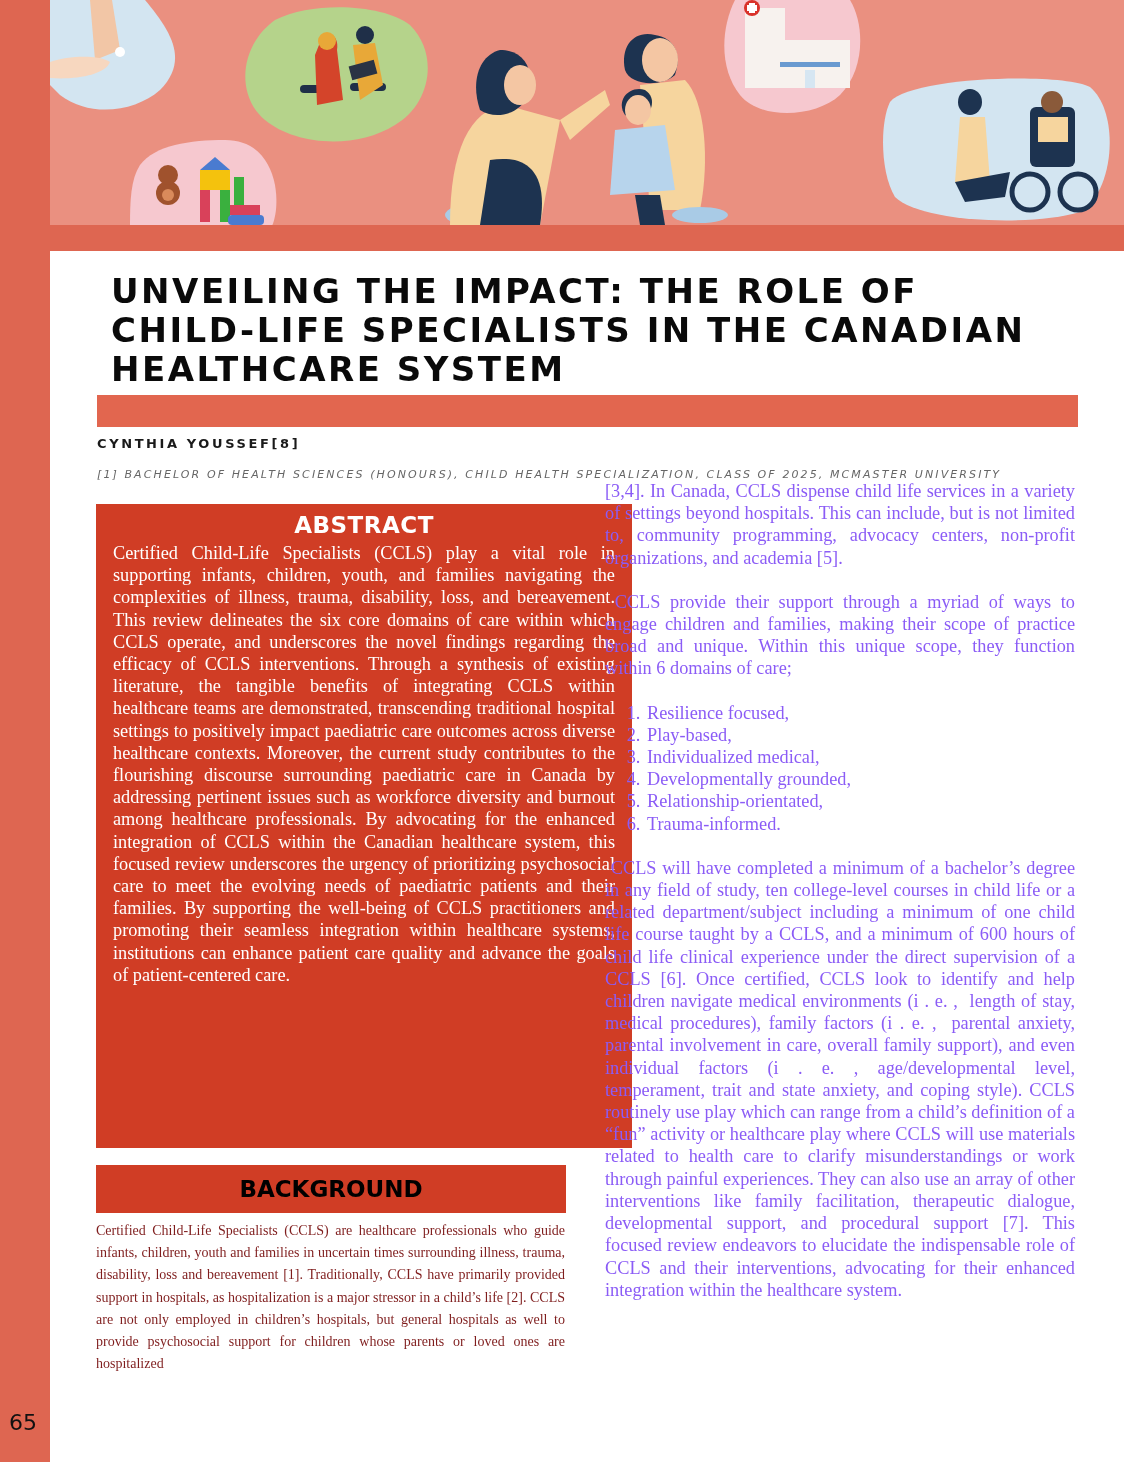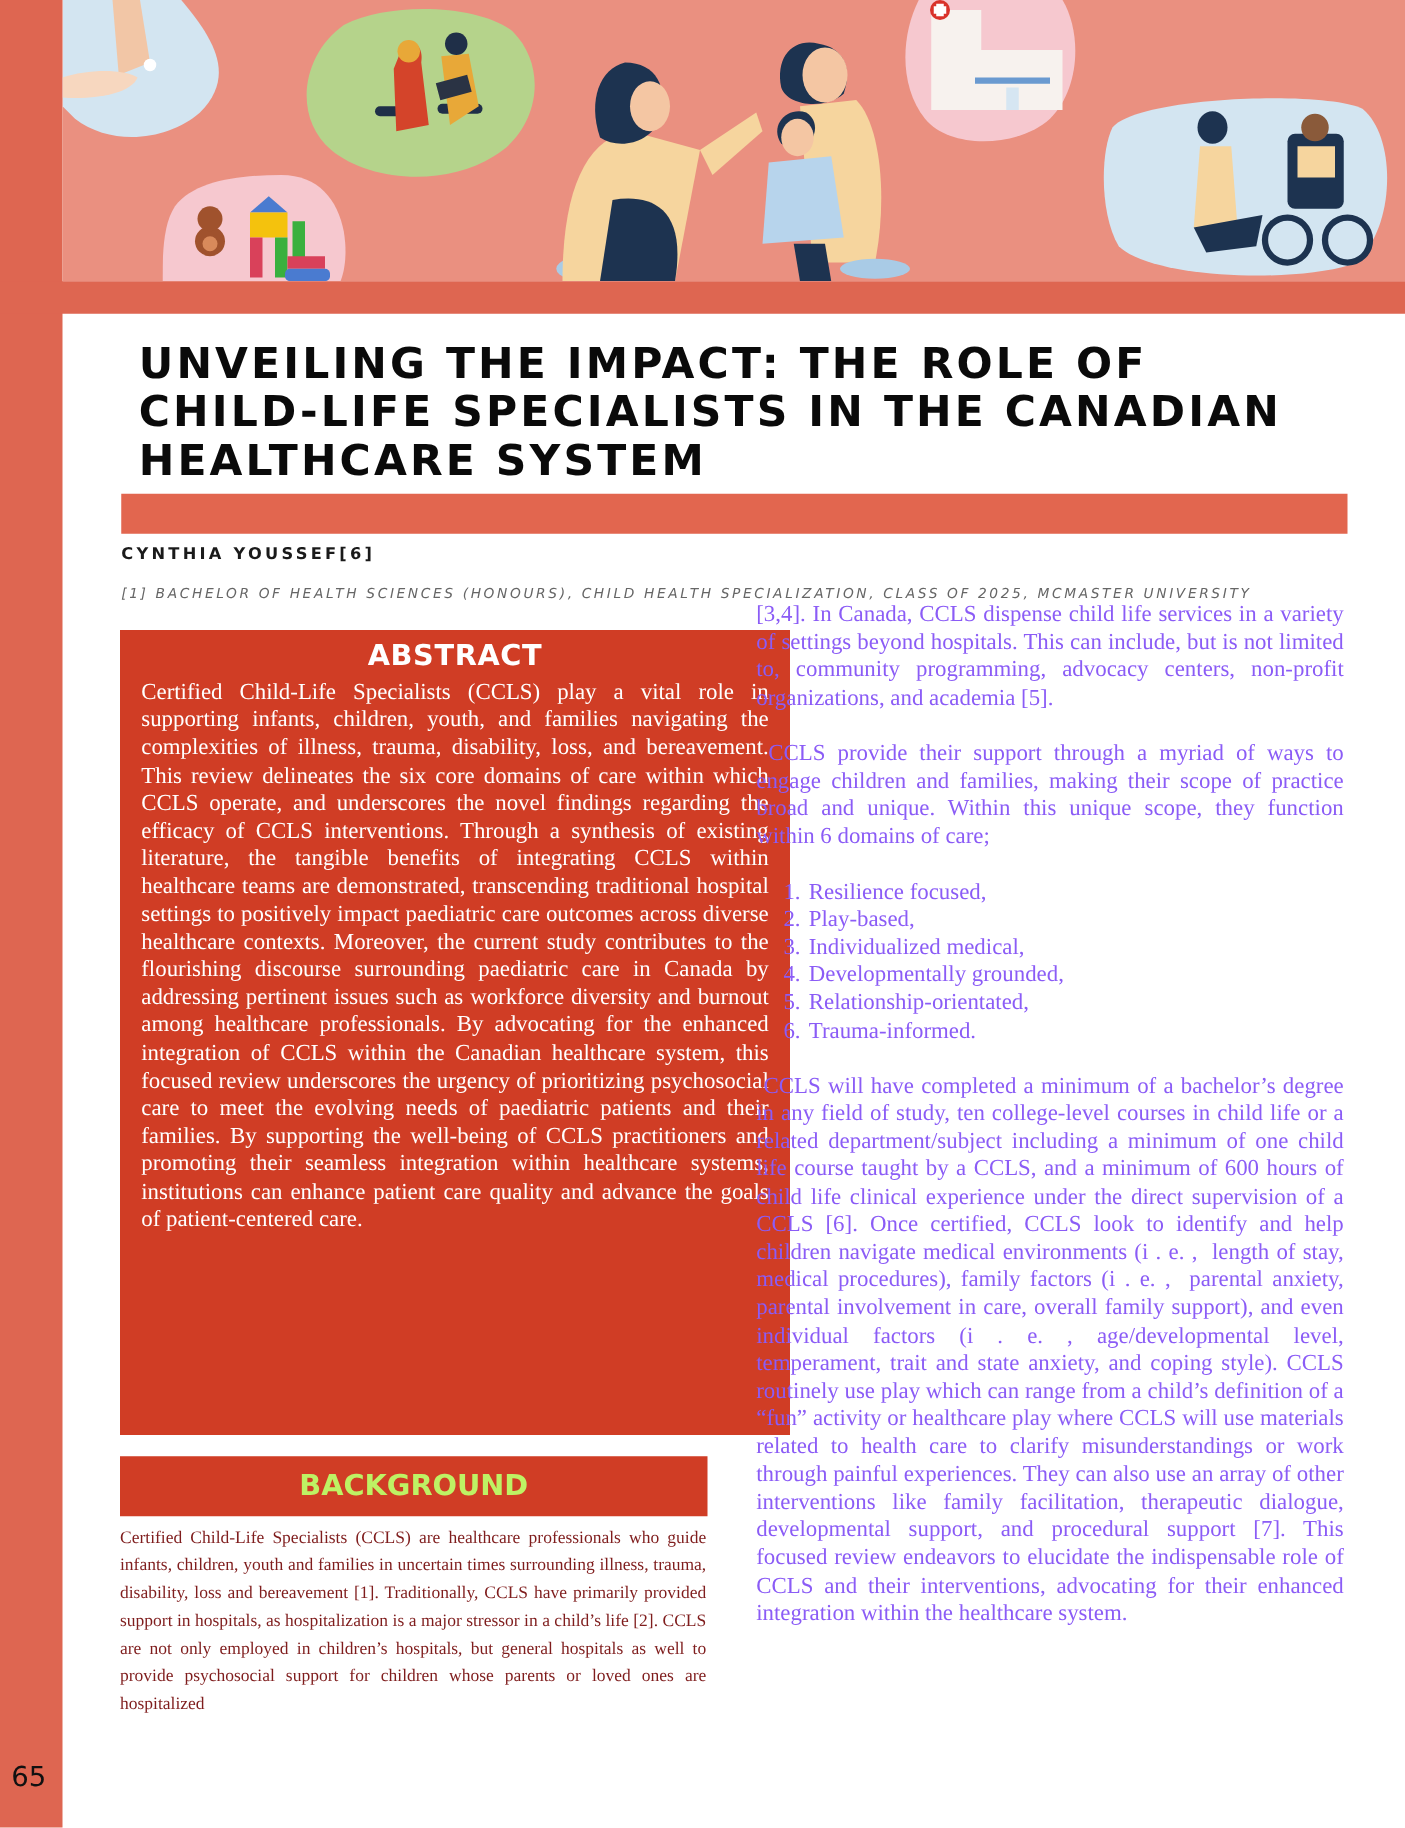--- a/index.html
+++ b/index.html
@@ -8,21 +8,21 @@
   .banner { position:absolute; left:50px; top:0; width:1074px; height:225px; background:#ea9080; overflow:hidden; }
   .banner-strip { position:absolute; left:0; top:225px; width:1124px; height:26px; background:#de6651; }
   .page-num { position:absolute; left:0; top:1410px; width:46px; text-align:center; font-family:"DejaVu Sans", sans-serif; font-size:22px; color:#111; }
   .title { position:absolute; left:111px; top:272px; width:960px; font-family:"DejaVu Sans", sans-serif; font-weight:bold; font-size:34px; line-height:39px; letter-spacing:2.5px; color:#0a0a0a; margin:0; text-transform:uppercase; }
   .title-rule { position:absolute; left:97px; top:395px; width:981px; height:32px; background:#e2664f; }
   .author { position:absolute; left:97px; top:436px; font-family:"DejaVu Sans", sans-serif; font-weight:bold; font-size:13px; letter-spacing:2.6px; color:#1a1a1a; }
   .affil { position:absolute; left:97px; top:468px; font-family:"DejaVu Sans", sans-serif; font-style:italic; font-size:11px; letter-spacing:2.1px; color:#666; white-space:nowrap; }
   .abstract-box { position:absolute; left:96px; top:504px; width:536px; height:644px; background:#d03d25; box-sizing:border-box; padding:8px 17px 0 17px; }
   .box-head { text-align:center; font-family:"DejaVu Sans", sans-serif; font-weight:bold; font-size:23px; color:#fff; letter-spacing:0.5px; margin:0 0 4px 0; }
   .abstract-text { color:#fff; font-size:18.3px; line-height:22.2px; text-align:justify; margin:0; }
-  .bg-head { position:absolute; left:96px; top:1165px; width:470px; height:48px; background:#d03d25; display:flex; align-items:center; justify-content:center; font-family:"DejaVu Sans", sans-serif; font-weight:bold; font-size:23px; color:#bef264; }
+  .bg-head { position:absolute; left:96px; top:1165px; width:470px; height:48px; background:#d03d25; display:flex; align-items:center; justify-content:center; font-family:"DejaVu Sans", sans-serif; font-weight:bold; font-size:23px; color:#000000; }
   .bg-text { position:absolute; left:96px; top:1220px; width:469px; font-size:14px; line-height:22.2px; text-align:justify; color:#7f1d1d; margin:0; }
   .col2 { position:absolute; left:605px; top:480px; width:470px; font-size:18.3px; line-height:22.2px; color:#8b5cf6; }
   .col2 p { margin:0 0 22px 0; text-align:justify; }
   .col2 ol { margin:0 0 22px 0; padding-left:40px; }
   .col2 li { padding-left:2px; }
   .blob { position:absolute; }
 </style>
 </head>
 <body>
 
@@ -99,21 +99,21 @@
     <circle cx="172" cy="30" r="11" fill="#8a5a3a"></circle>
     <rect x="158" y="45" width="30" height="25" fill="#f6d59e"></rect>
     <circle cx="150" cy="120" r="18" fill="none" stroke="#1d3350" stroke-width="5"></circle>
     <circle cx="198" cy="120" r="18" fill="none" stroke="#1d3350" stroke-width="5"></circle>
   </svg>
 </div>
 <div class="banner-strip"></div>
 
 <h1 class="title">UNVEILING THE IMPACT: THE ROLE OF CHILD-LIFE SPECIALISTS IN THE CANADIAN HEALTHCARE SYSTEM</h1>
 <div class="title-rule"></div>
-<div class="author">CYNTHIA YOUSSEF[6]</div>
+<div class="author">CYNTHIA YOUSSEF[8]</div>
 <div class="affil">[1] BACHELOR OF HEALTH SCIENCES (HONOURS), CHILD HEALTH SPECIALIZATION, CLASS OF 2025, MCMASTER UNIVERSITY</div>
 
 <section class="abstract-box">
   <h2 class="box-head">ABSTRACT</h2>
   <p class="abstract-text">Certified Child-Life Specialists (CCLS) play a vital role in supporting infants, children, youth, and families navigating the complexities of illness, trauma, disability, loss, and bereavement. This review delineates the six core domains of care within which CCLS operate, and underscores the novel findings regarding the efficacy of CCLS interventions. Through a synthesis of existing literature, the tangible benefits of integrating CCLS within healthcare teams are demonstrated, transcending traditional hospital settings to positively impact paediatric care outcomes across diverse healthcare contexts. Moreover, the current study contributes to the flourishing discourse surrounding paediatric care in Canada by addressing pertinent issues such as workforce diversity and burnout among healthcare professionals. By advocating for the enhanced integration of CCLS within the Canadian healthcare system, this focused review underscores the urgency of prioritizing psychosocial care to meet the evolving needs of paediatric patients and their families. By supporting the well-being of CCLS practitioners and promoting their seamless integration within healthcare systems, institutions can enhance patient care quality and advance the goals of patient-centered care.</p>
 </section>
 
 <h2 class="bg-head" style="margin:0;">BACKGROUND</h2>
 <p class="bg-text">Certified Child-Life Specialists (CCLS) are  healthcare professionals who guide infants, children, youth and families in uncertain times surrounding illness, trauma, disability, loss and bereavement [1].  Traditionally, CCLS have primarily provided support in hospitals, as hospitalization is a major stressor in a child’s life [2]. CCLS are not only employed in children’s hospitals, but general hospitals as well to provide psychosocial support for children whose parents or loved ones are hospitalized</p>
 

